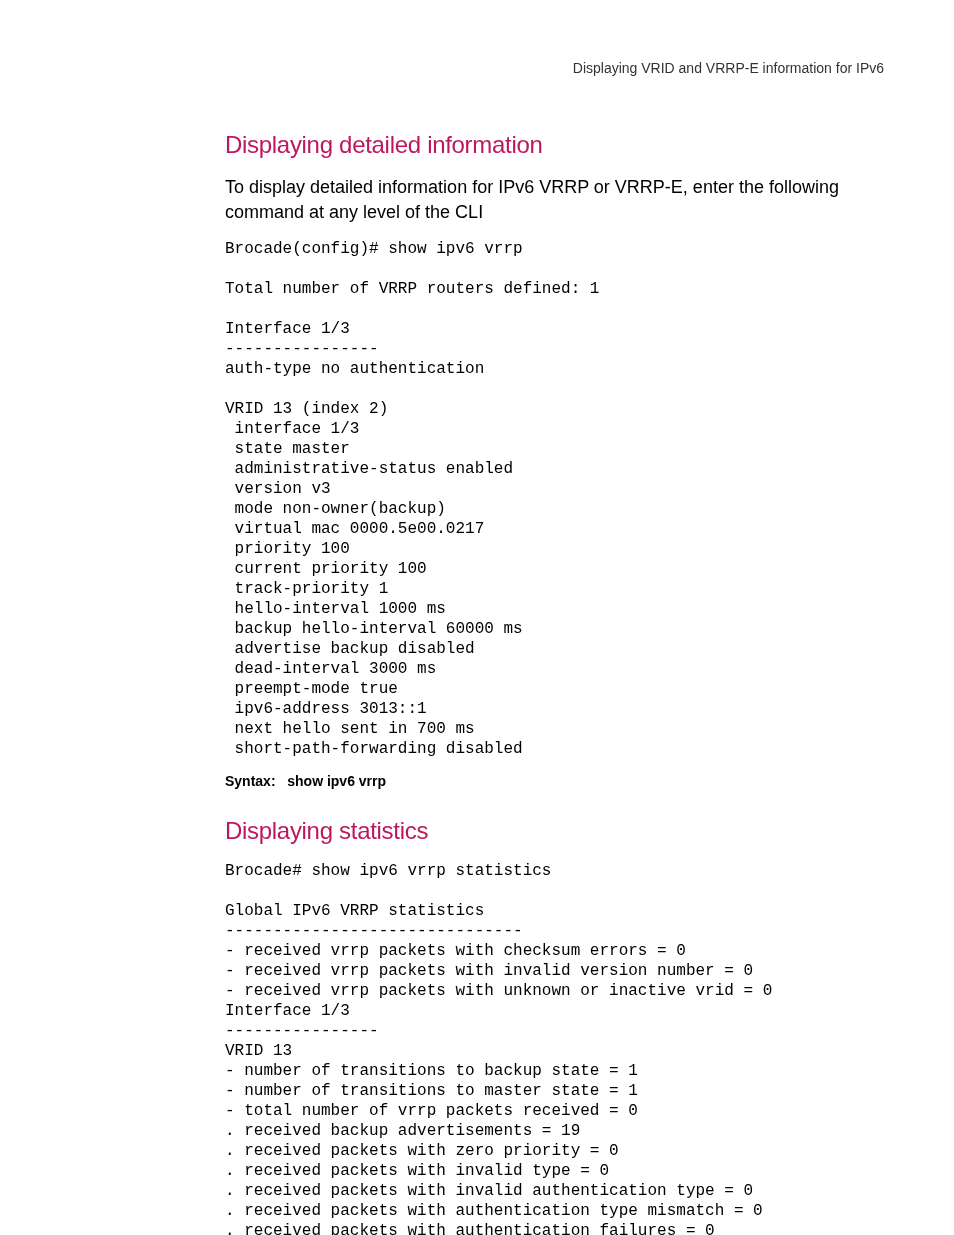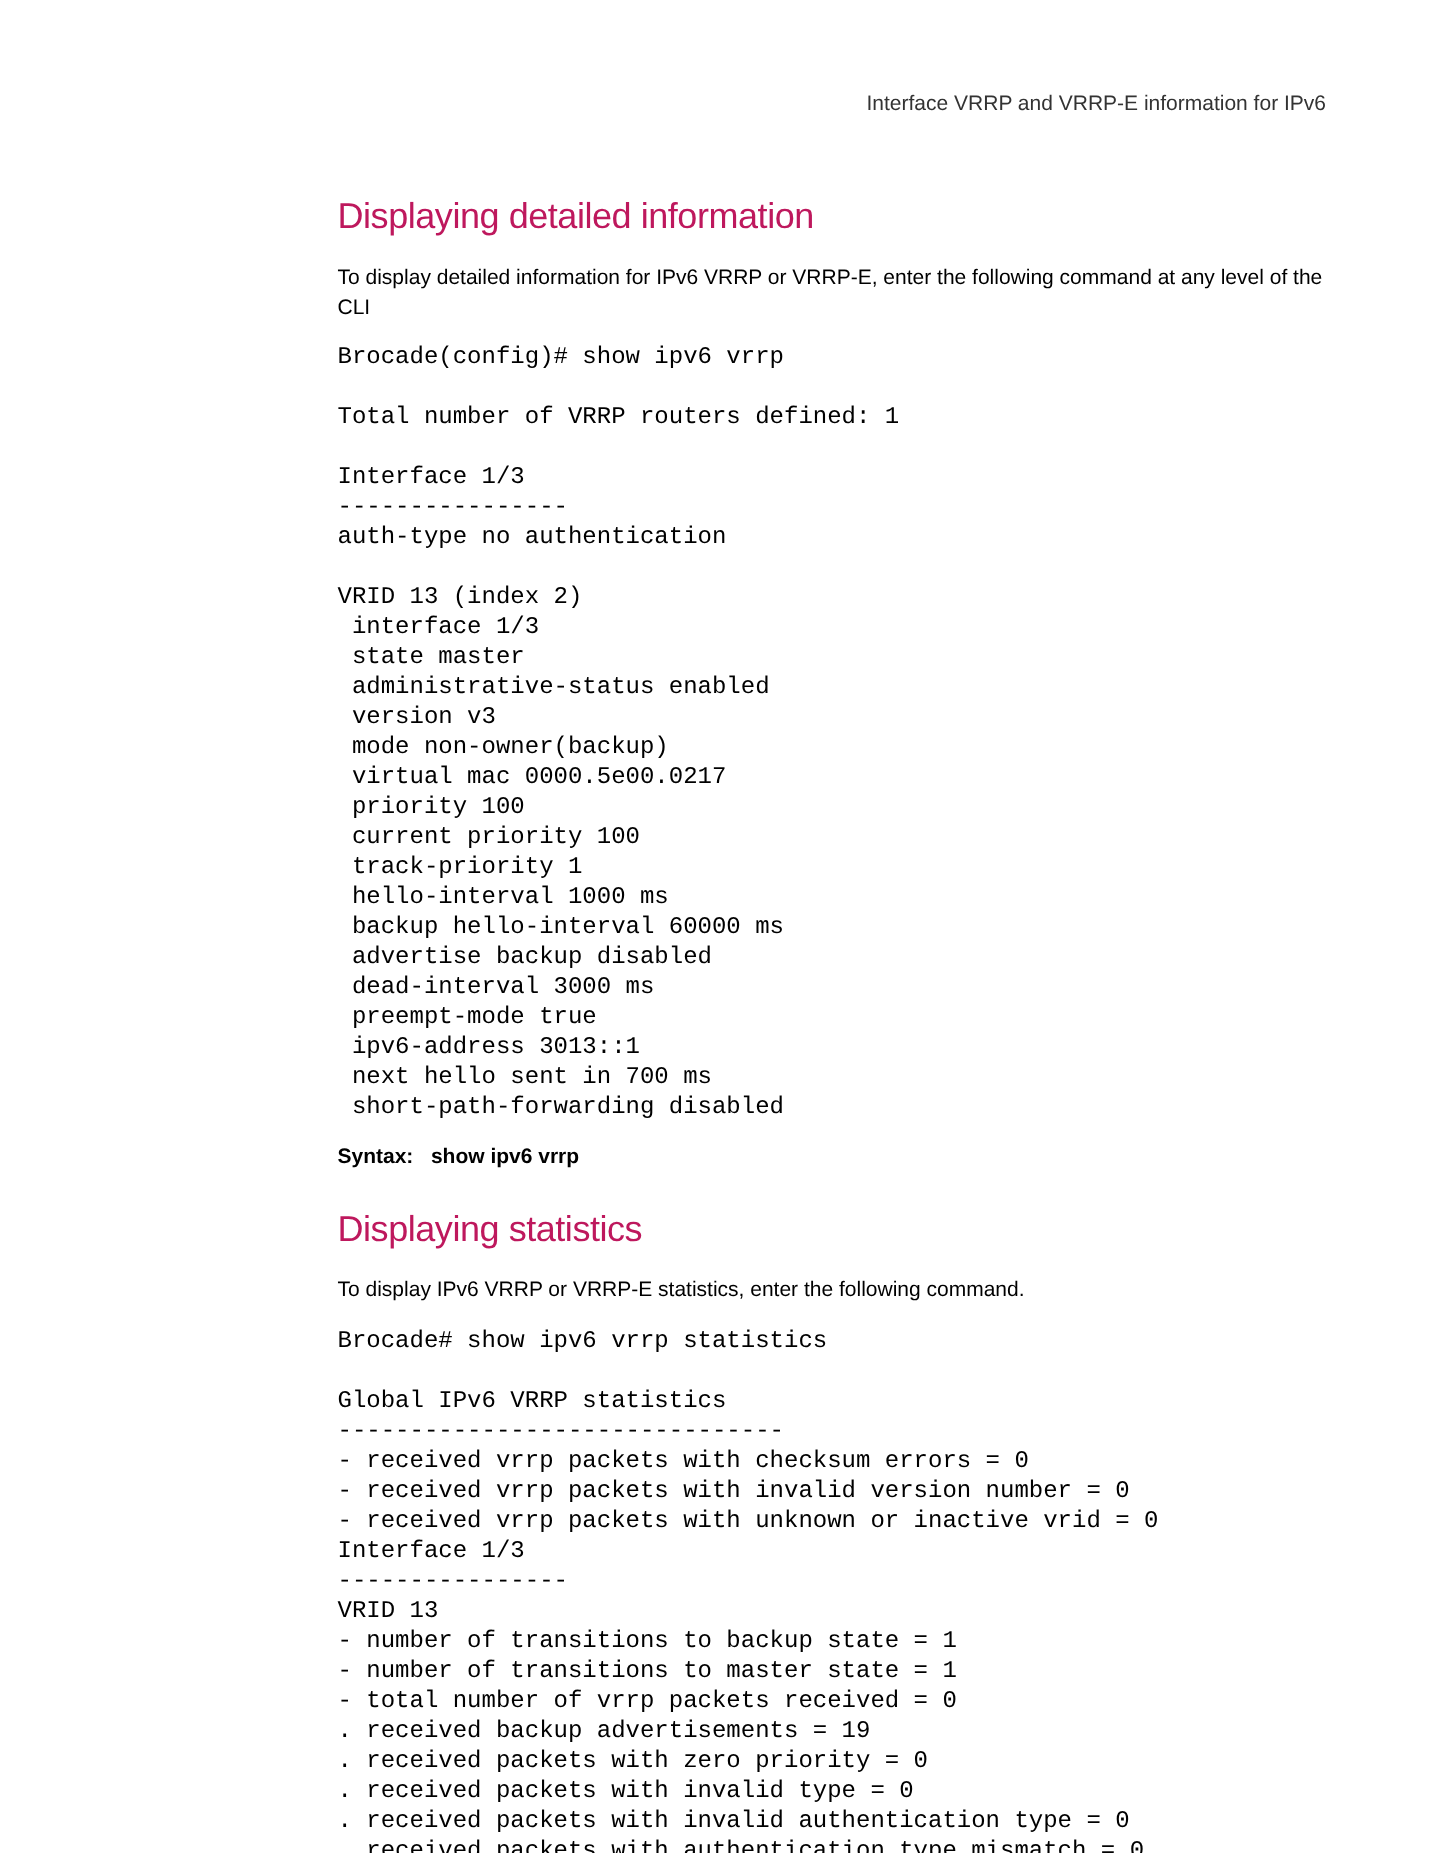--- a/index.html
+++ b/index.html
@@ -22,21 +22,21 @@
   h2 {
     font-family: Arial, Helvetica, sans-serif;
     font-size: 24px;
     font-weight: normal;
     color: #be185d;
     margin: 0 0 16px 0;
     font-stretch: condensed;
     letter-spacing: -0.3px;
   }
   p.body {
-    font-size: 14px;
+    font-size: 18px;
     line-height: 1.4;
     margin: 0 0 14px 0;
   }
   pre.code {
     font-family: "Courier New", Courier, monospace;
     font-size: 16px;
     line-height: 1.25;
     white-space: pre;
     margin: 0 0 14px 0;
   }
@@ -52,21 +52,21 @@
   }
   .section-gap {
     margin-top: 28px;
   }
 </style>
 </head>
 <body>
 
 <div class="page">
 
-  <div class="running-header">Interface VRRP and VRRP-E information for IPv6</div>
+  <div class="running-header">Displaying VRID and VRRP-E information for IPv6</div>
 
   <h2>Displaying detailed information</h2>
 
   <p class="body">To display detailed information for IPv6 VRRP or VRRP-E, enter the following command at any level of the CLI</p>
 
   <pre class="code">Brocade(config)# show ipv6 vrrp
 
 Total number of VRRP routers defined: 1
 
 Interface 1/3
@@ -94,21 +94,20 @@
 
   <div class="syntax">
     <span class="label">Syntax:</span>
     <span>&nbsp;</span>
     <span class="cmd">show ipv6 vrrp</span>
   </div>
 
 
   <h2 class="section-gap">Displaying statistics</h2>
 
-  <p class="body">To display IPv6 VRRP or VRRP-E statistics, enter the following command.</p>
 
   <pre class="code">Brocade# show ipv6 vrrp statistics
 
 Global IPv6 VRRP statistics
 -------------------------------
 - received vrrp packets with checksum errors = 0
 - received vrrp packets with invalid version number = 0
 - received vrrp packets with unknown or inactive vrid = 0
 Interface 1/3
 ----------------

